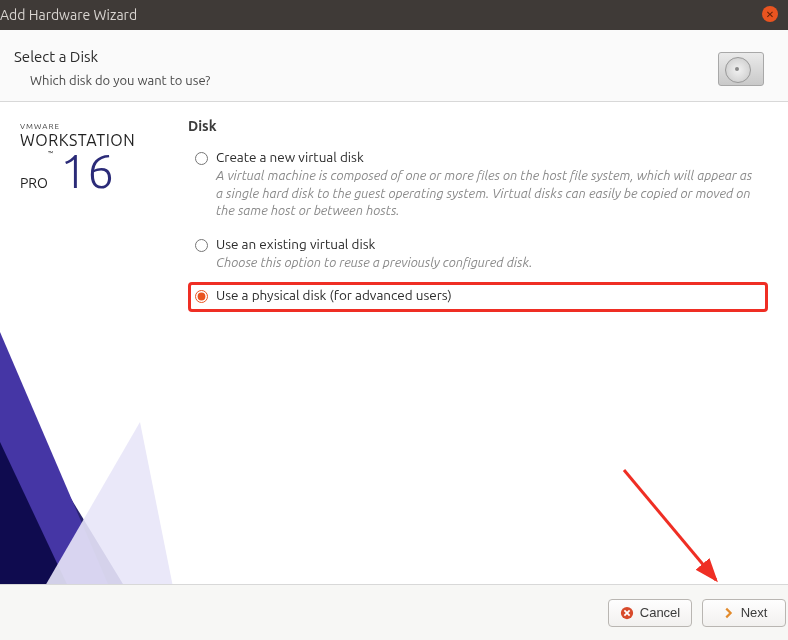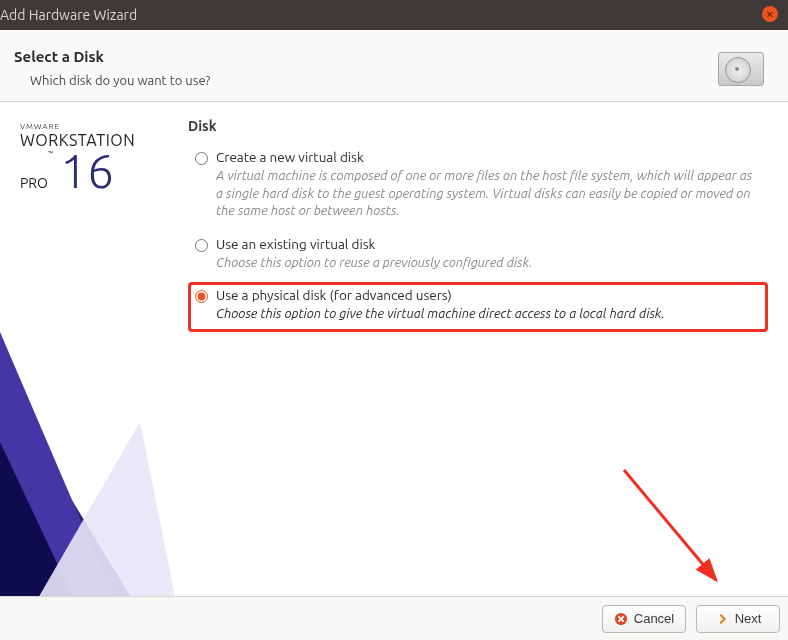--- a/index.html
+++ b/index.html
@@ -40,21 +40,21 @@
   }
   .header {
     padding: 18px 24px 14px 14px;
     display: flex;
     justify-content: space-between;
     align-items: flex-start;
     border-bottom: 1px solid #d8d8d8;
   }
   .header .titles h1 {
     font-size: 15px;
-    font-weight: 700;
+    font-weight: 400;
     color: #2b2b2b;
     margin-bottom: 8px;
   }
   .header .titles p {
     font-size: 13px;
     color: #4a4a4a;
     margin-left: 16px;
   }
   .hdd-icon {
     width: 46px;
@@ -147,26 +147,26 @@
     line-height: 1.35;
     margin-top: 2px;
     font-style: italic;
   }
   .option.highlight .desc { color: #2b2b2b; }
   .footer {
     position: absolute;
     bottom: 0;
     left: 0;
     right: 0;
-    height: 44px;
+    height: 56px;
     border-top: 1px solid #d8d8d8;
     display: flex;
     justify-content: flex-end;
     align-items: center;
-    padding-right: 8px;
+    padding-right: 2px;
     gap: 10px;
     background:#f7f7f5;
   }
   .btn {
     min-width: 84px;
     height: 28px;
     background: linear-gradient(#fefefe,#f2f1ef);
     border: 1px solid #b9b6b2;
     border-radius: 4px;
     display: inline-flex;
@@ -236,21 +236,20 @@
       <div class="texts">
         <div class="label">Use an existing virtual disk</div>
         <div class="desc">Choose this option to reuse a previously configured disk.</div>
       </div>
     </label>
 
     <label class="option highlight">
       <input type="radio" name="disk" checked="" style="">
       <div class="texts">
         <div class="label">Use a physical disk (for advanced users)</div>
-        <div class="desc">Choose this option to give the virtual machine direct access to a local hard disk.</div>
       </div>
     </label>
   </div>
 </div>
 
 <div class="footer">
   <button class="btn">
     <svg class="ic" viewBox="0 0 16 16">
       <circle cx="8" cy="8" r="7" fill="#d84a2b"></circle>
       <line x1="5" y1="5" x2="11" y2="11" stroke="#fff" stroke-width="2"></line>

